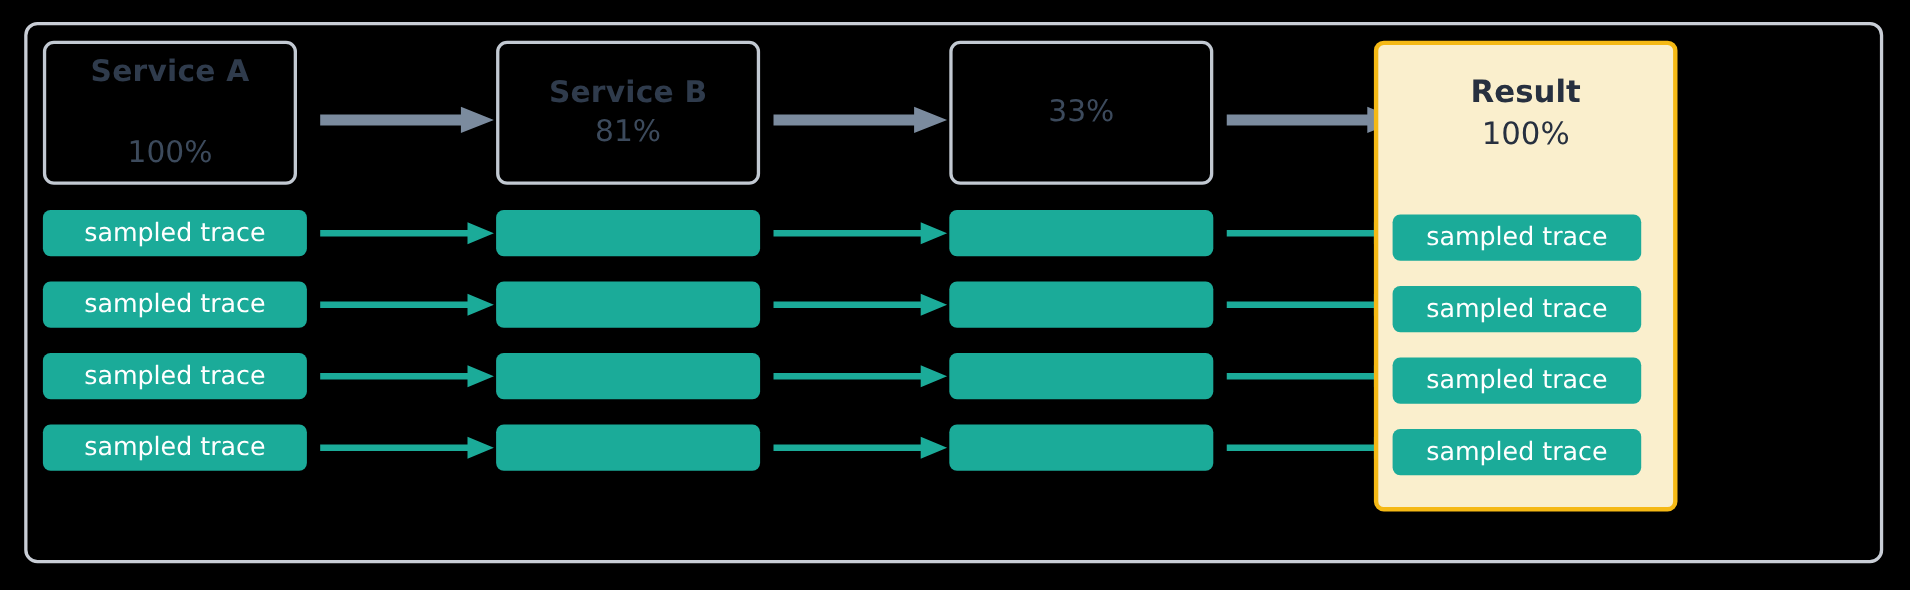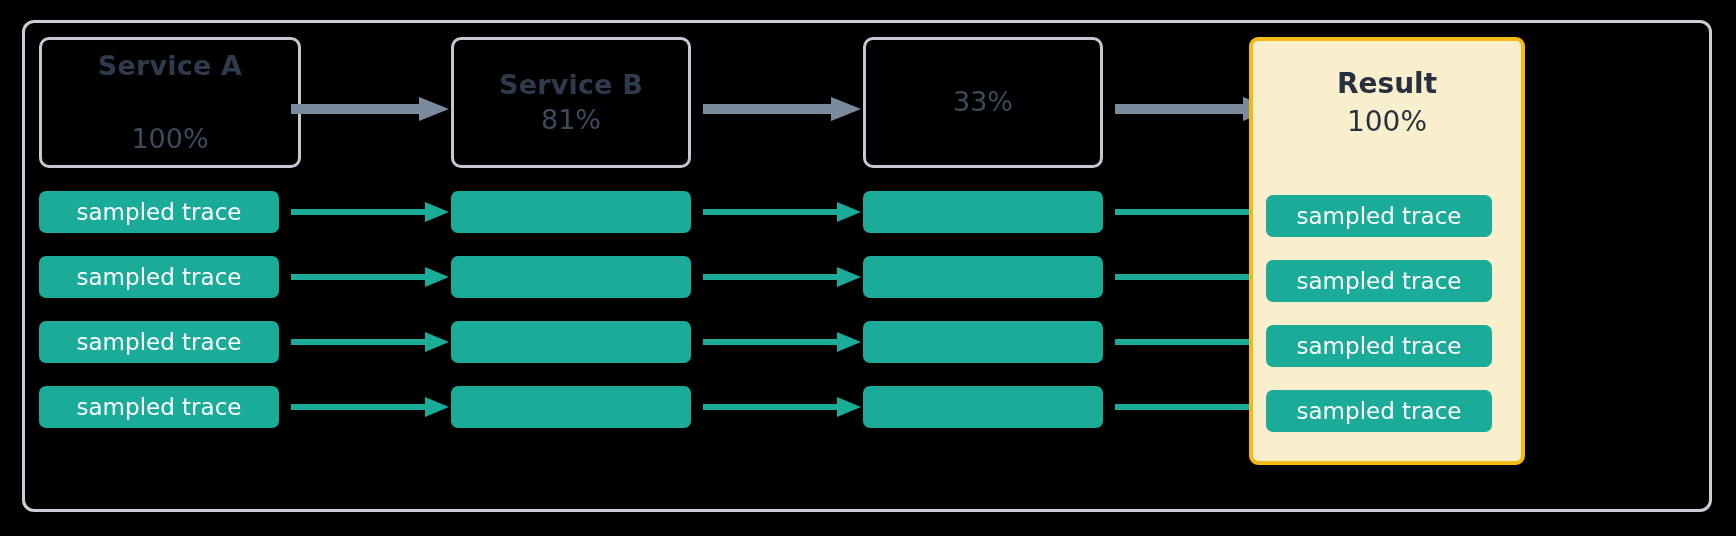--- a/index.html
+++ b/index.html
@@ -111,21 +111,21 @@
   }
 
   
   .arrow { position: absolute; display: block; }
 </style>
 </head>
 <body>
 
 <div id="diagram-frame">
 
-  <div class="abs service-node" style="left:14px; top:14px; width:262px; height:131px;gap:44px;">
+  <div class="abs service-node" style="left:14px; top:14px; width:231px; height:131px;gap:44px;">
     <div class="service-title">Service A</div>
     <div class="service-pct">100%</div>
   </div>
 
   <svg class="arrow" style="left:266px; top:70px;" width="160" height="32" viewBox="0 0 160 32">
     <path d="M0 11 H128 V4 L158 16 L128 28 V21 H0 Z" fill="#7b8b9e"></path>
   </svg>
 
   <div class="abs service-node" style="left:426px; top:14px; width:240px; height:131px;">
     <div class="service-title">Service B</div>

